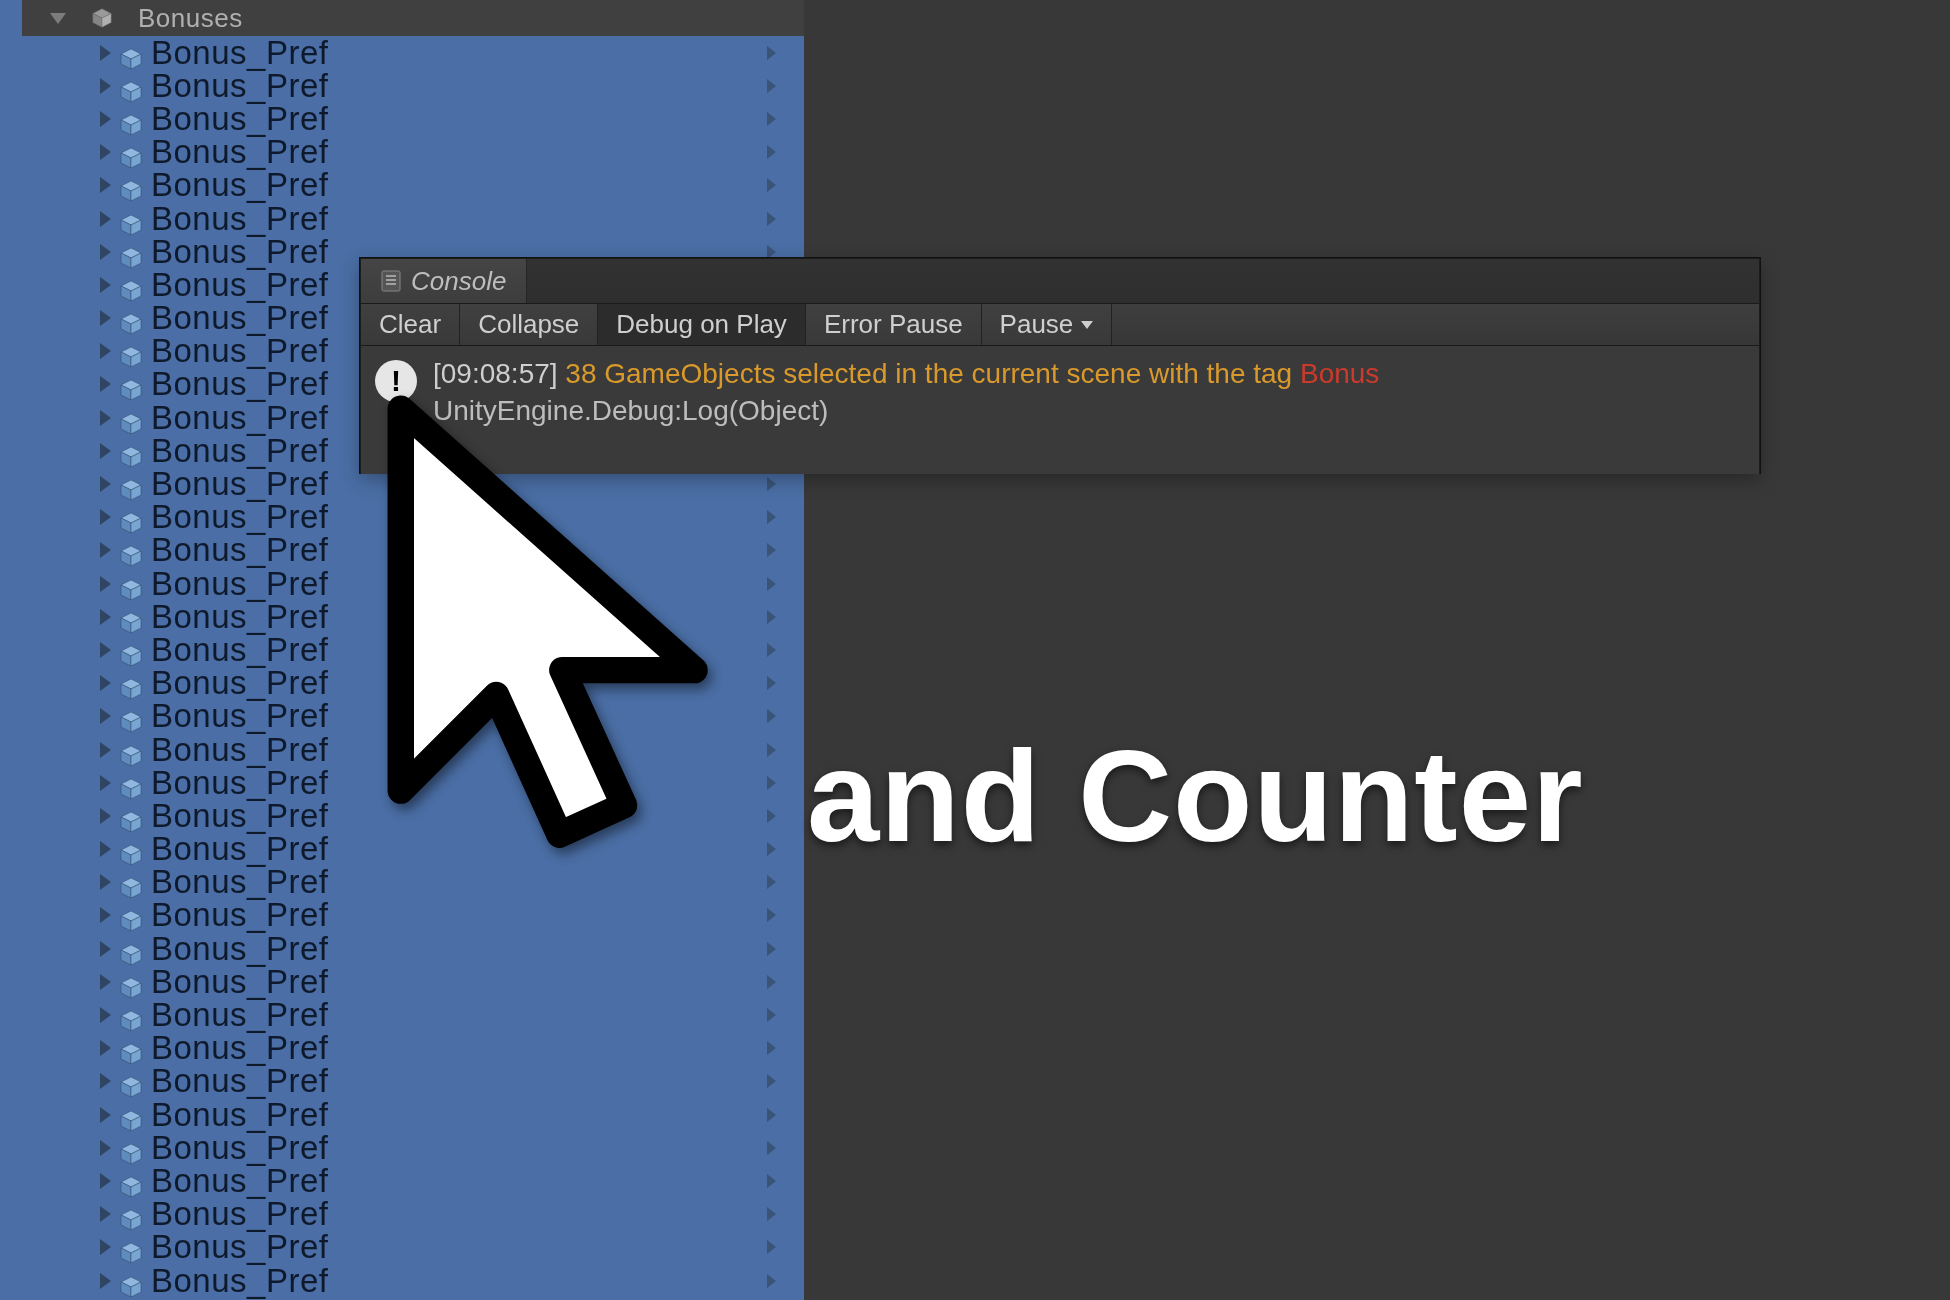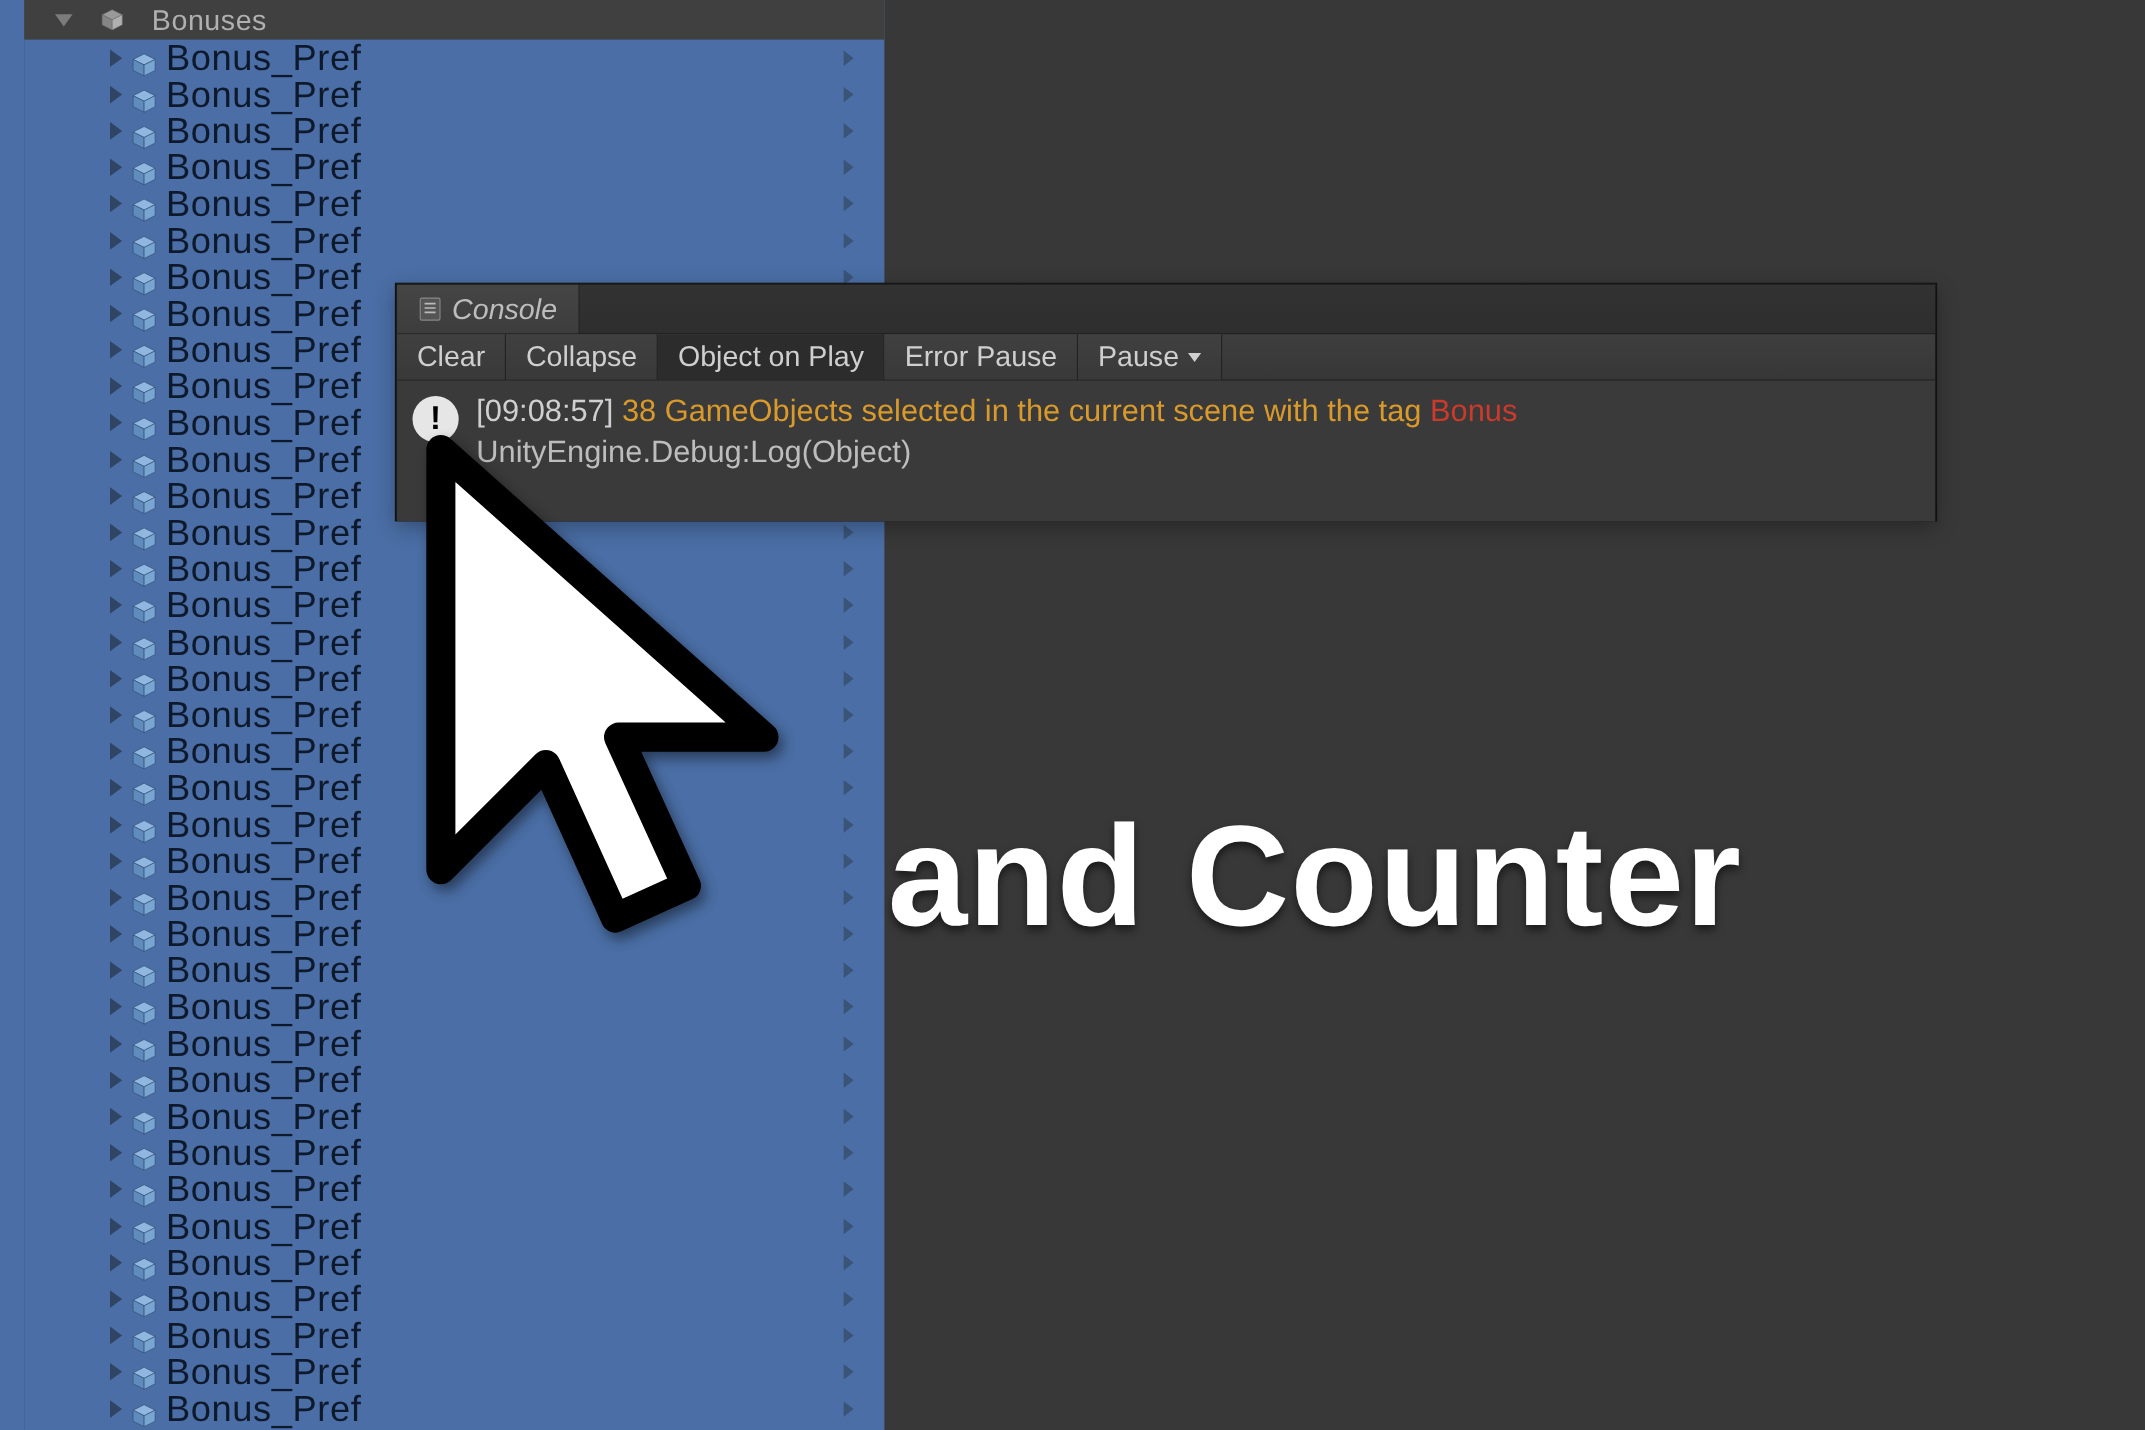--- a/index.html
+++ b/index.html
@@ -682,21 +682,21 @@
       </div>
     </div>
     <div class="console-toolbar">
       <div class="console-btn">
           <span>Clear</span>
         </div>
       <div class="console-btn">
           <span>Collapse</span>
         </div>
       <div class="console-btn active">
-          <span>Object on Play</span>
+          <span>Debug on Play</span>
         </div>
       <div class="console-btn">
           <span>Error Pause</span>
         </div>
       <div class="console-btn">
         <span>Pause</span>
         <span class="tri tri-down-sm dd"></span>
       </div>
     </div>
     <div class="console-log">

